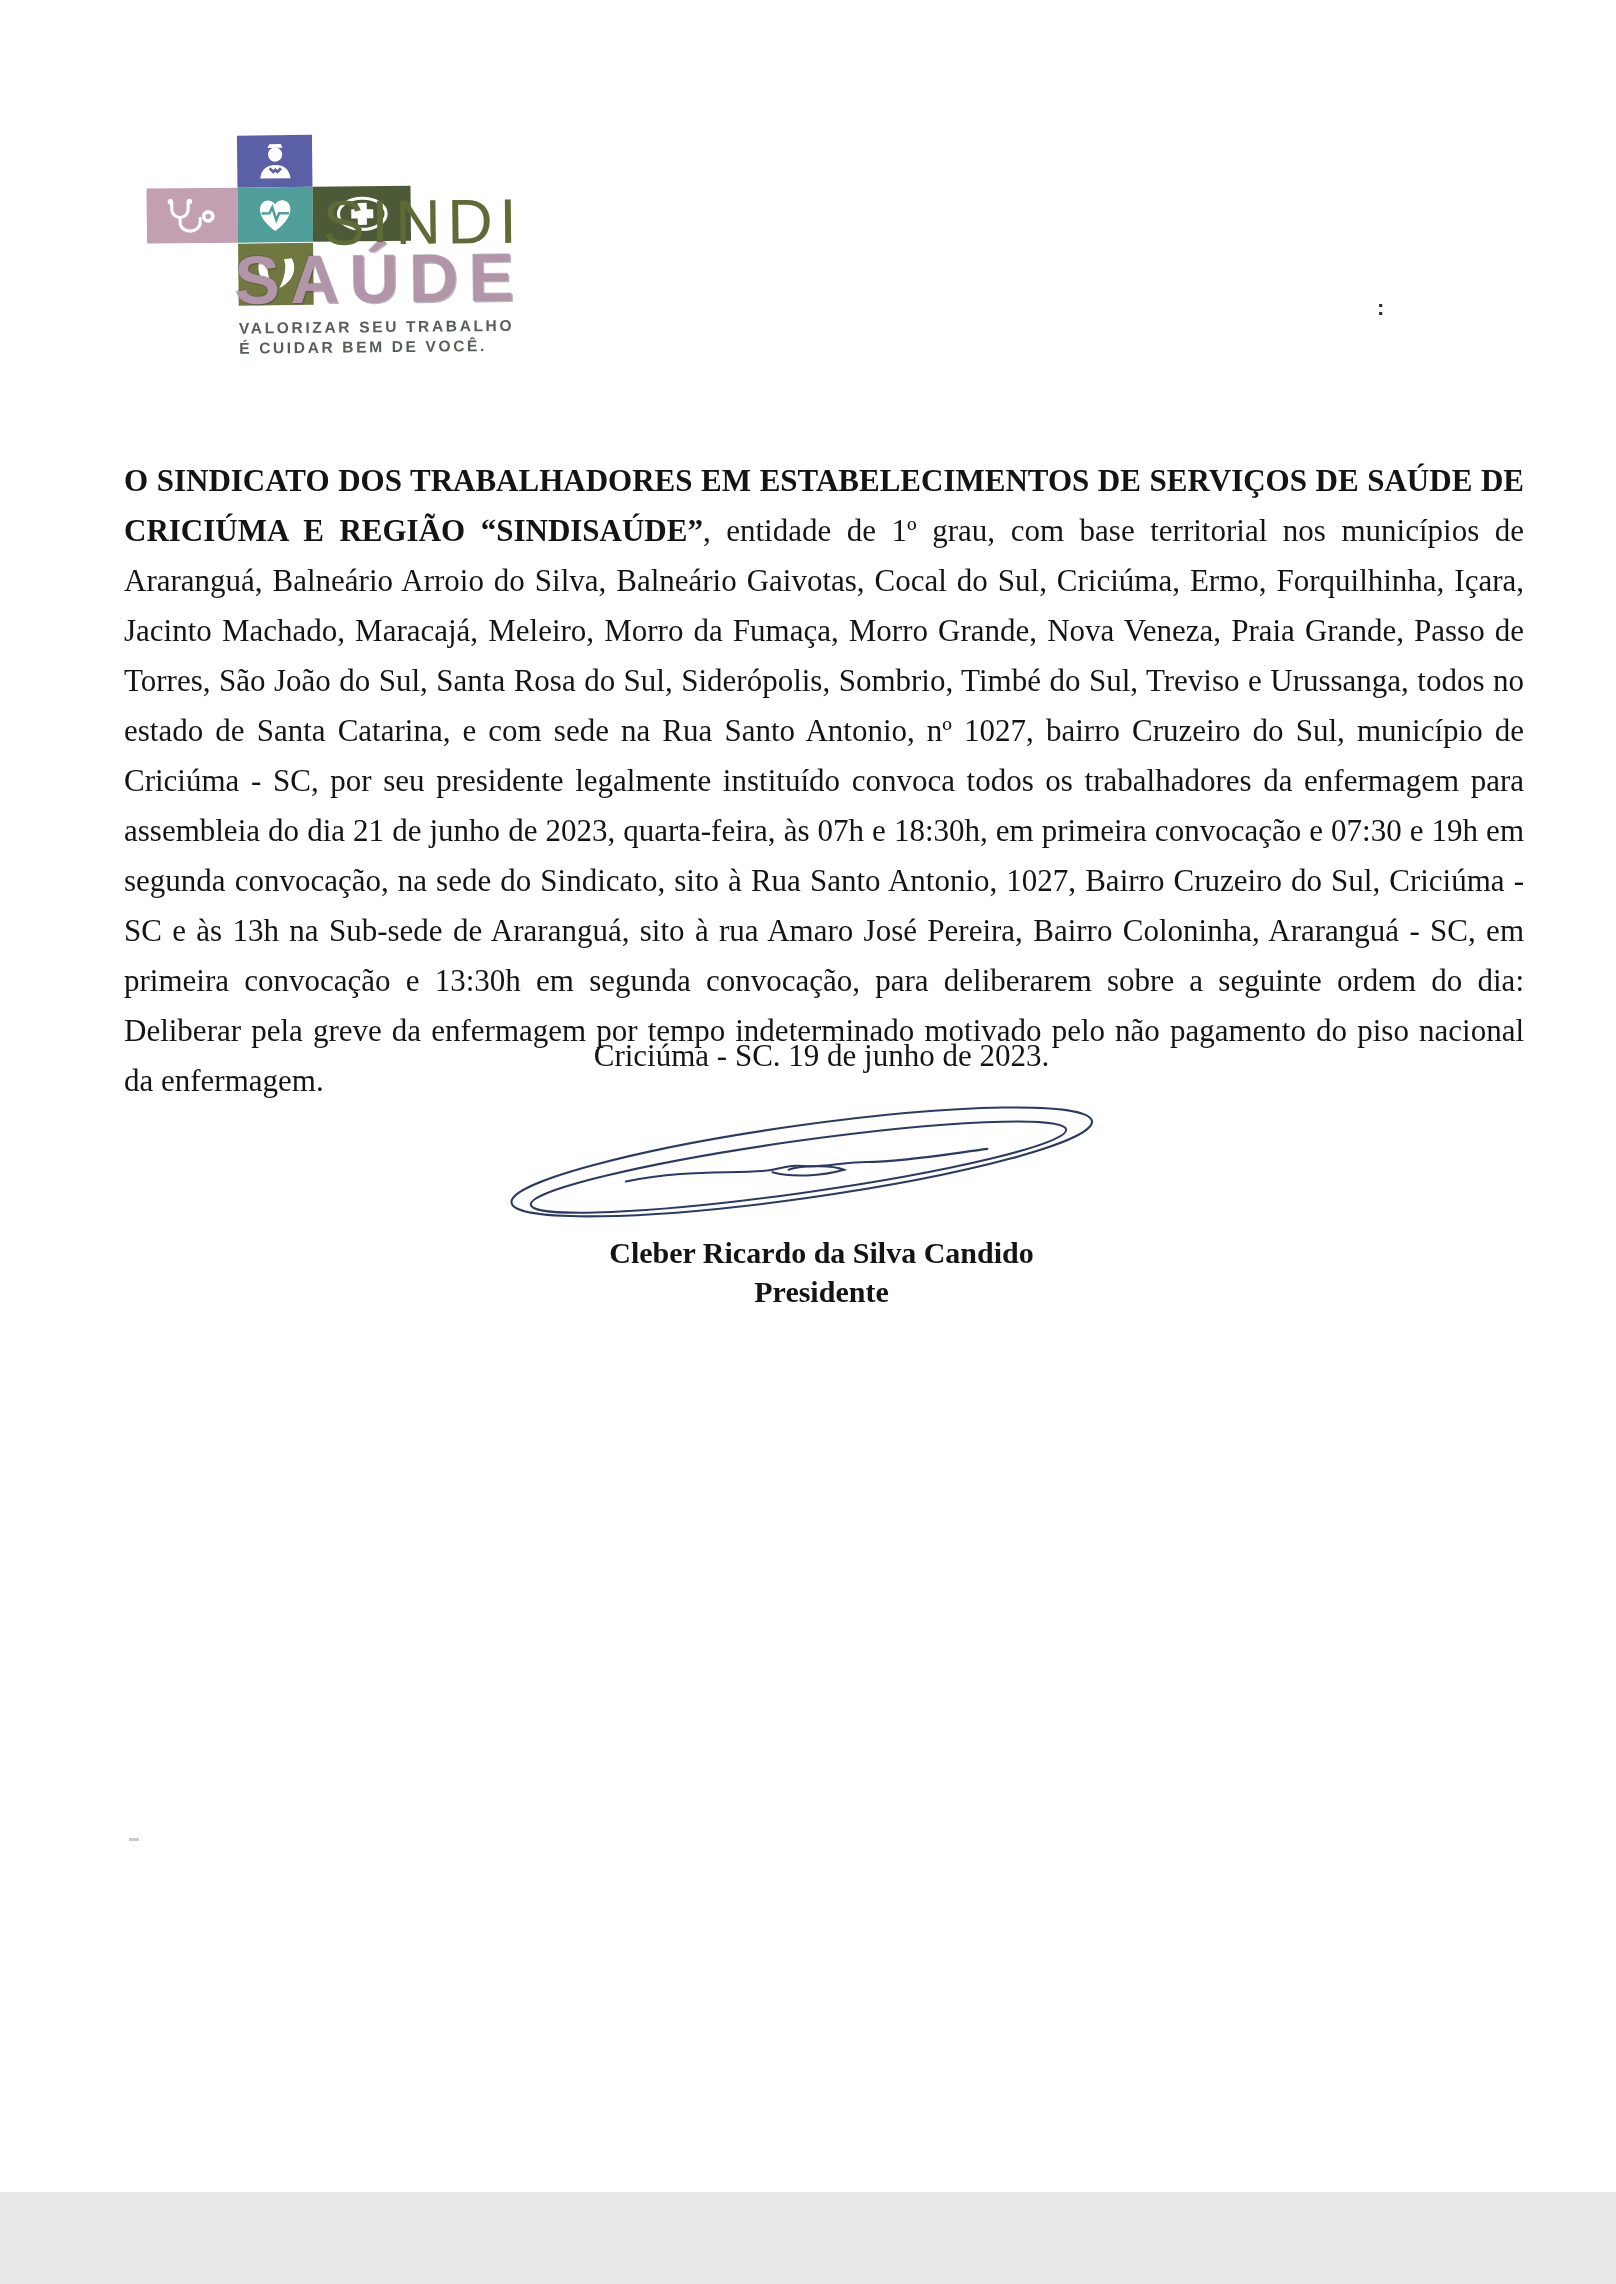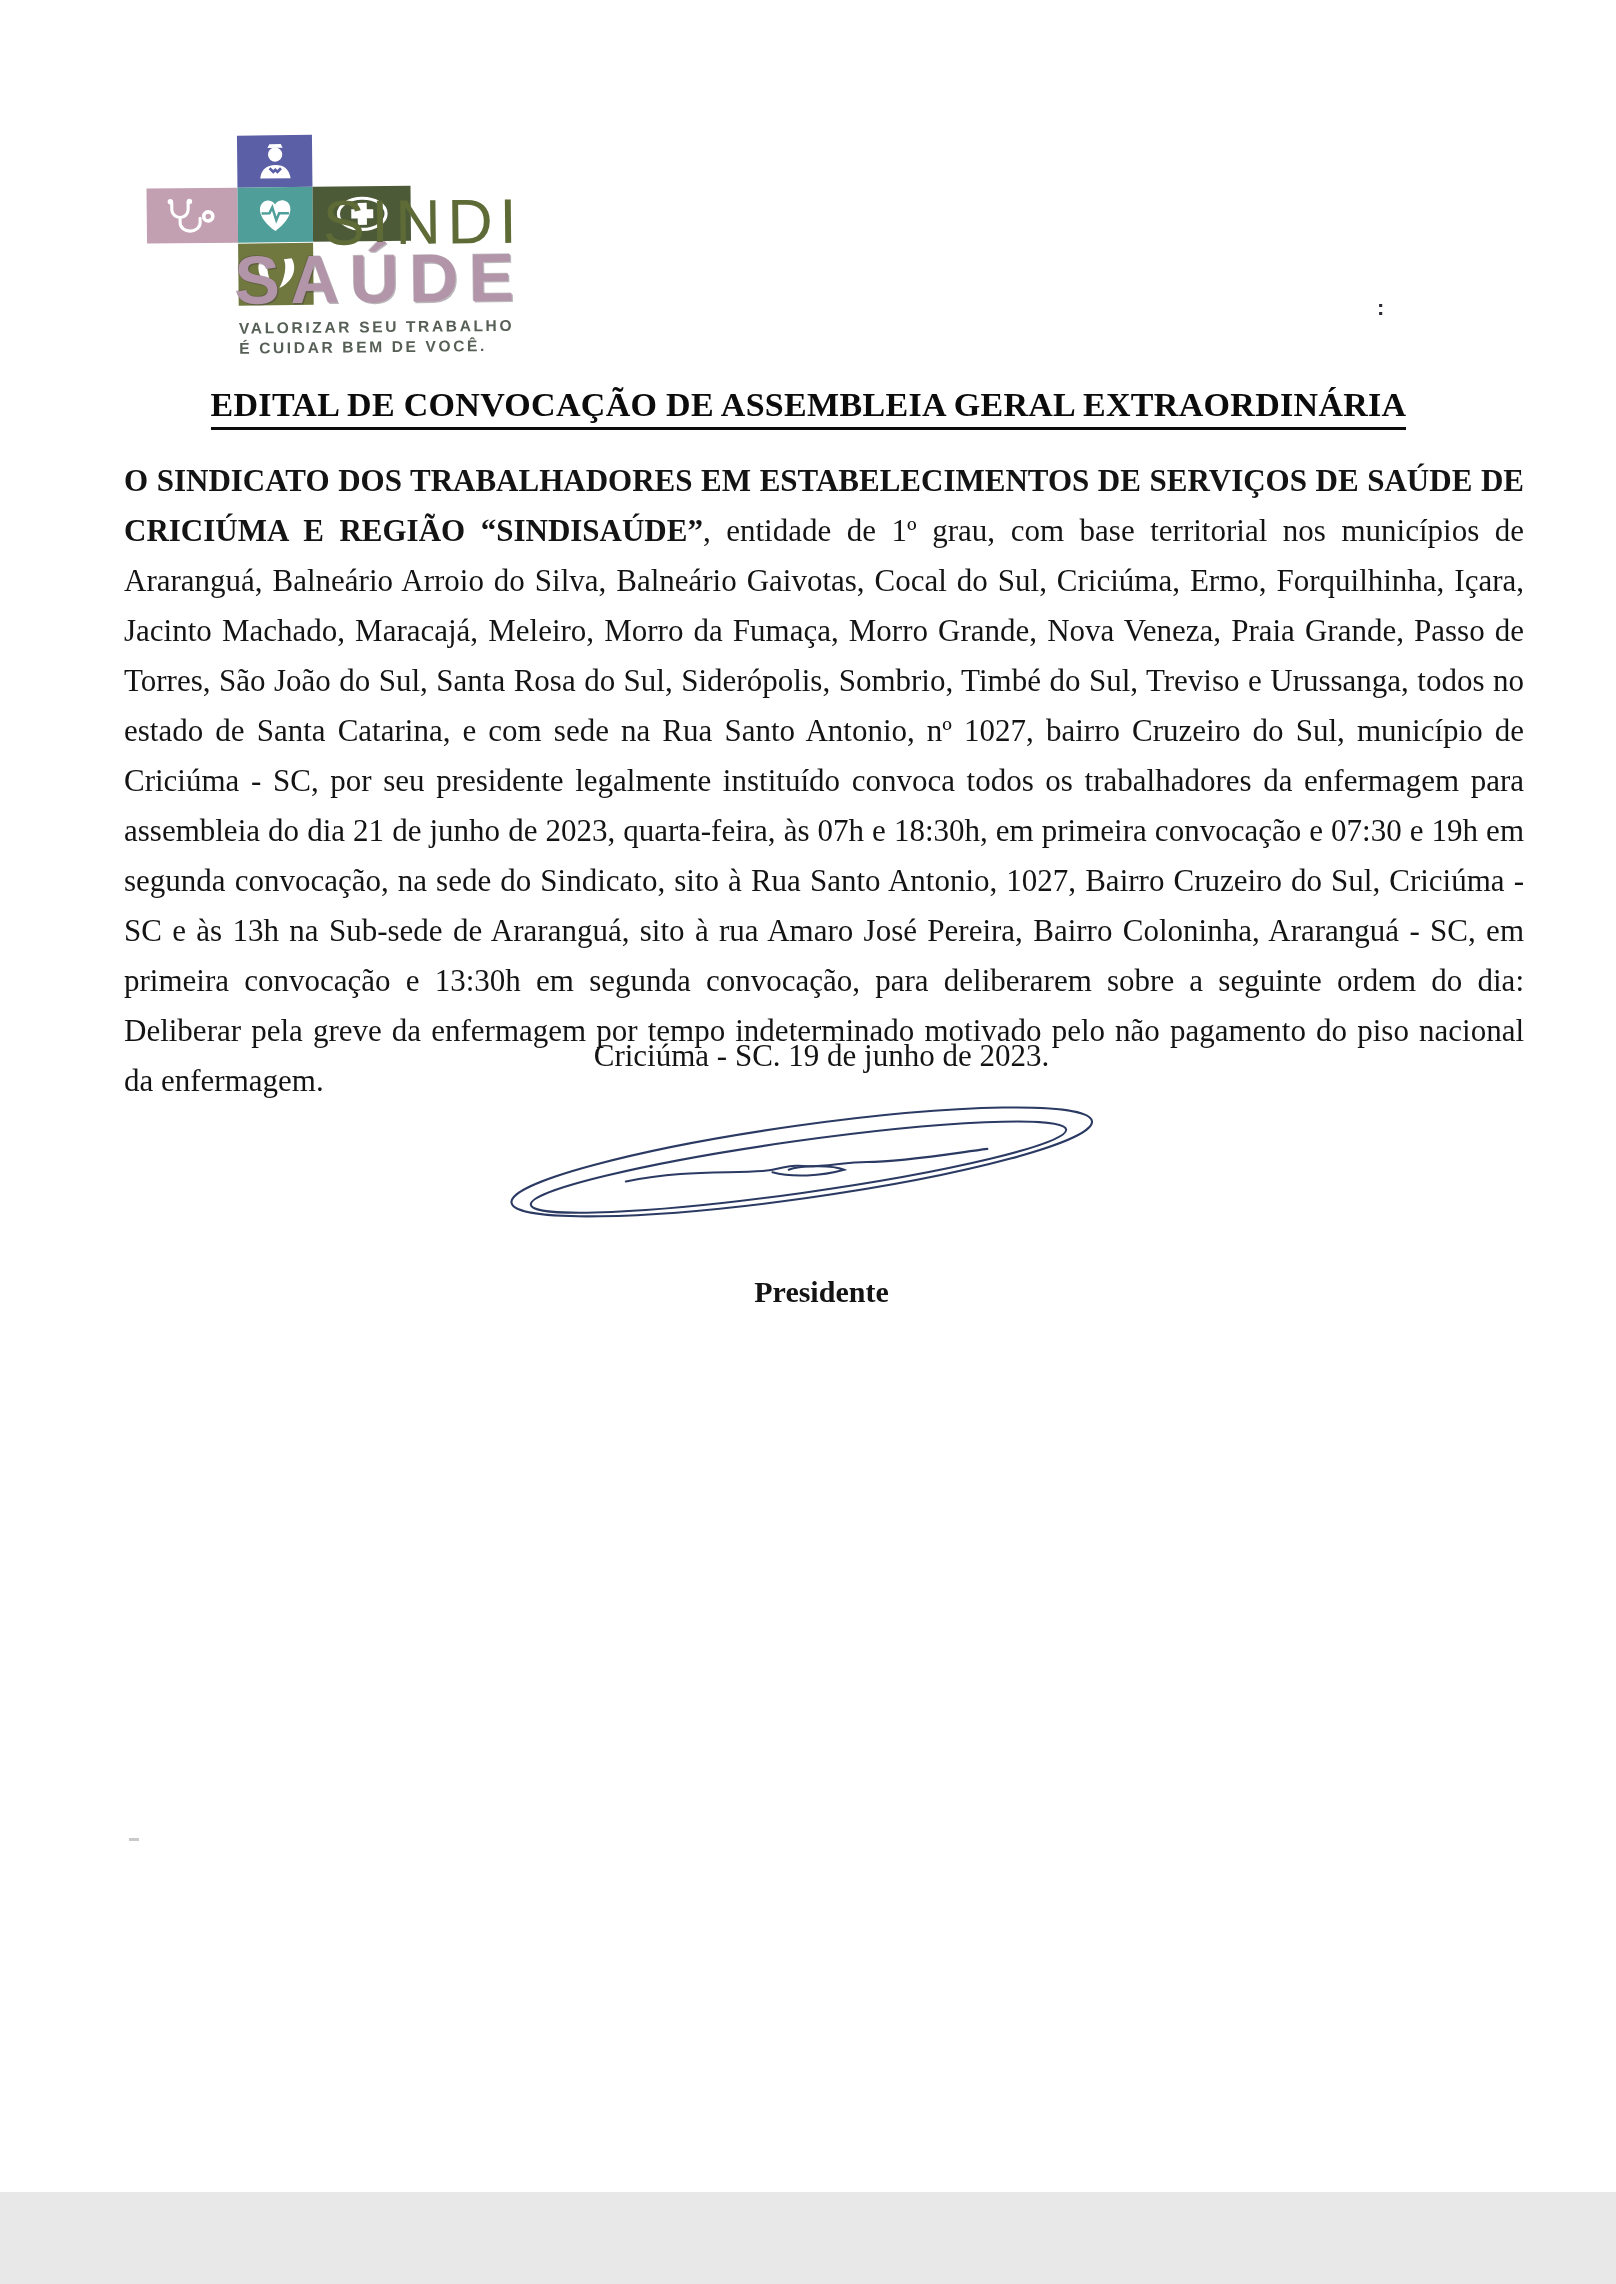--- a/index.html
+++ b/index.html
@@ -145,37 +145,35 @@
     <div class="brand-bottom">SAÚDE</div>
     <div class="tagline">
       <div>VALORIZAR SEU TRABALHO</div>
       <div>É CUIDAR BEM DE VOCÊ.</div>
     </div>
   </div>
 
   <div class="artifact-colon">:</div>
   <div class="artifact-dash"></div>
 
-  <h1 class="doc-title">
-    <span>EDITAL DE CONVOCAÇÃO DE ASSEMBLEIA GERAL EXTRAORDINÁRIA</span>
-  </h1>
 
   <p class="doc-body">
     <strong>O SINDICATO DOS TRABALHADORES EM ESTABELECIMENTOS DE SERVIÇOS DE SAÚDE DE CRICIÚMA E REGIÃO “SINDISAÚDE”</strong><span>, entidade de 1º grau, com base territorial nos municípios de Araranguá, Balneário Arroio do Silva, Balneário Gaivotas, Cocal do Sul, Criciúma, Ermo, Forquilhinha, Içara, Jacinto Machado, Maracajá, Meleiro, Morro da Fumaça, Morro Grande, Nova Veneza, Praia Grande, Passo de Torres, São João do Sul, Santa Rosa do Sul, Siderópolis, Sombrio, Timbé do Sul, Treviso e Urussanga, todos no estado de Santa Catarina, e com sede na Rua Santo Antonio, nº 1027, bairro Cruzeiro do Sul, município de Criciúma - SC, por seu presidente legalmente instituído convoca todos os trabalhadores da enfermagem para assembleia do dia 21 de junho de 2023, quarta-feira, às 07h e 18:30h, em primeira convocação e 07:30 e 19h em segunda convocação, na sede do Sindicato, sito à Rua Santo Antonio, 1027, Bairro Cruzeiro do Sul, Criciúma - SC e às 13h na Sub-sede de Araranguá, sito à rua Amaro José Pereira, Bairro Coloninha, Araranguá - SC, em primeira convocação e 13:30h em segunda convocação, para deliberarem sobre a seguinte ordem do dia: Deliberar pela greve da enfermagem por tempo indeterminado motivado pelo não pagamento do piso nacional da enfermagem.</span>
   </p>
 
   <div class="dateline">Criciúma - SC. 19 de junho de 2023.</div>
 
   <div class="signature">
     <svg width="639" height="127" viewBox="0 0 980 195">
       <g fill="none" stroke="#2b3a63" stroke-width="3.2" stroke-linecap="round">
         <ellipse cx="475" cy="92" rx="450" ry="56" transform="rotate(-8 475 92)"></ellipse>
         <ellipse cx="470" cy="100" rx="415" ry="40" transform="rotate(-8 470 100)"></ellipse>
         <path d="M 205 122 C 290 104 360 110 415 106 C 445 104 452 96 470 98 C 500 102 540 92 575 92 C 630 92 700 80 760 72"></path>
         <path d="M 430 108 C 460 116 505 114 540 104 C 520 96 470 98 455 104"></path>
       </g>
     </svg>
   </div>
 
+  <div class="signer-name">Cleber Ricardo da Silva Candido</div>
   <div class="signer-role">Presidente</div>
 
 </div>
 
 
 </body></html>

